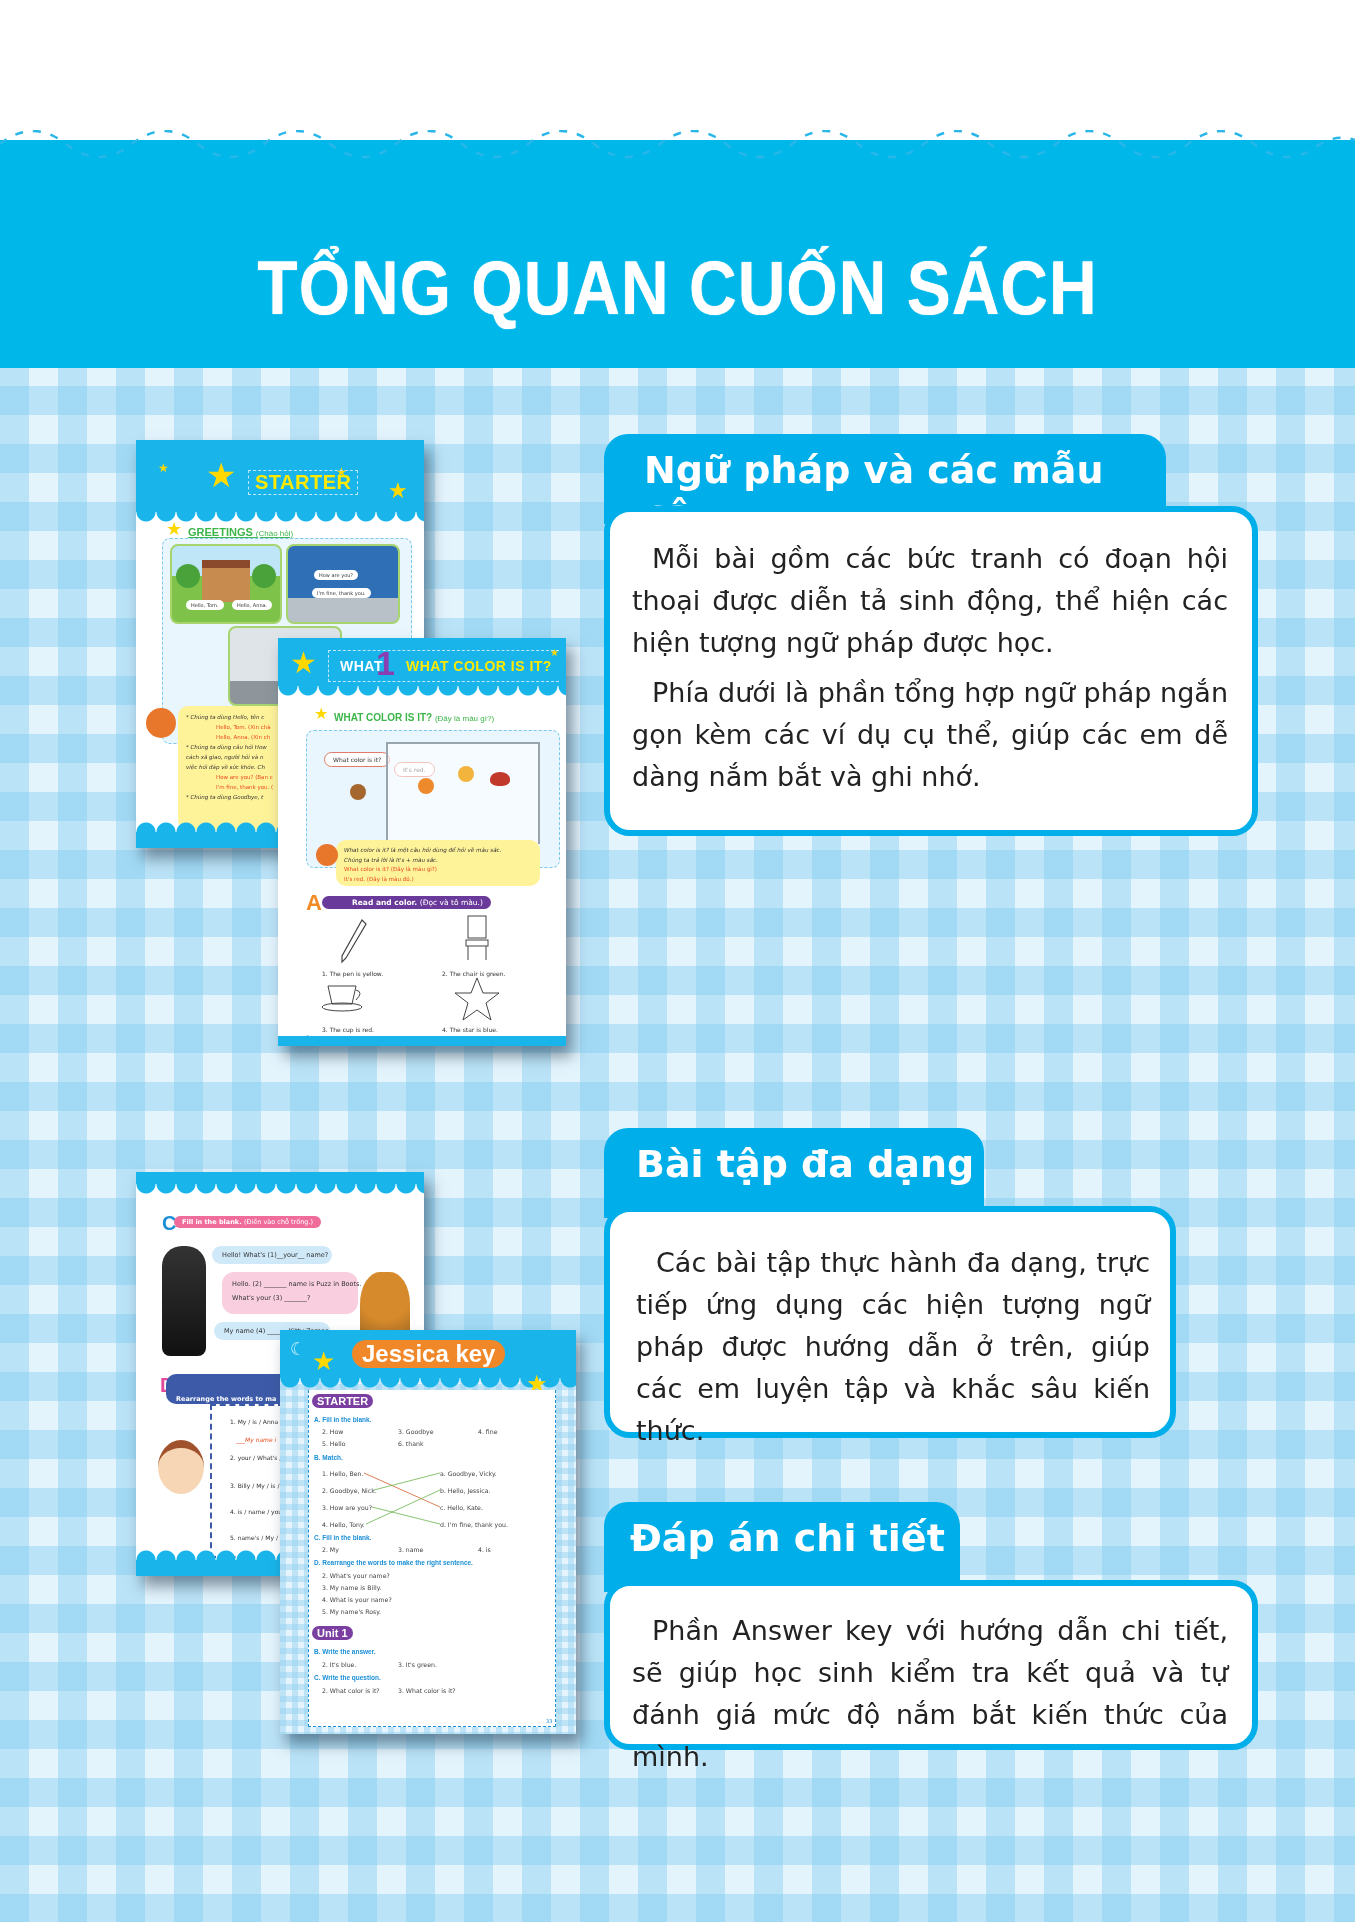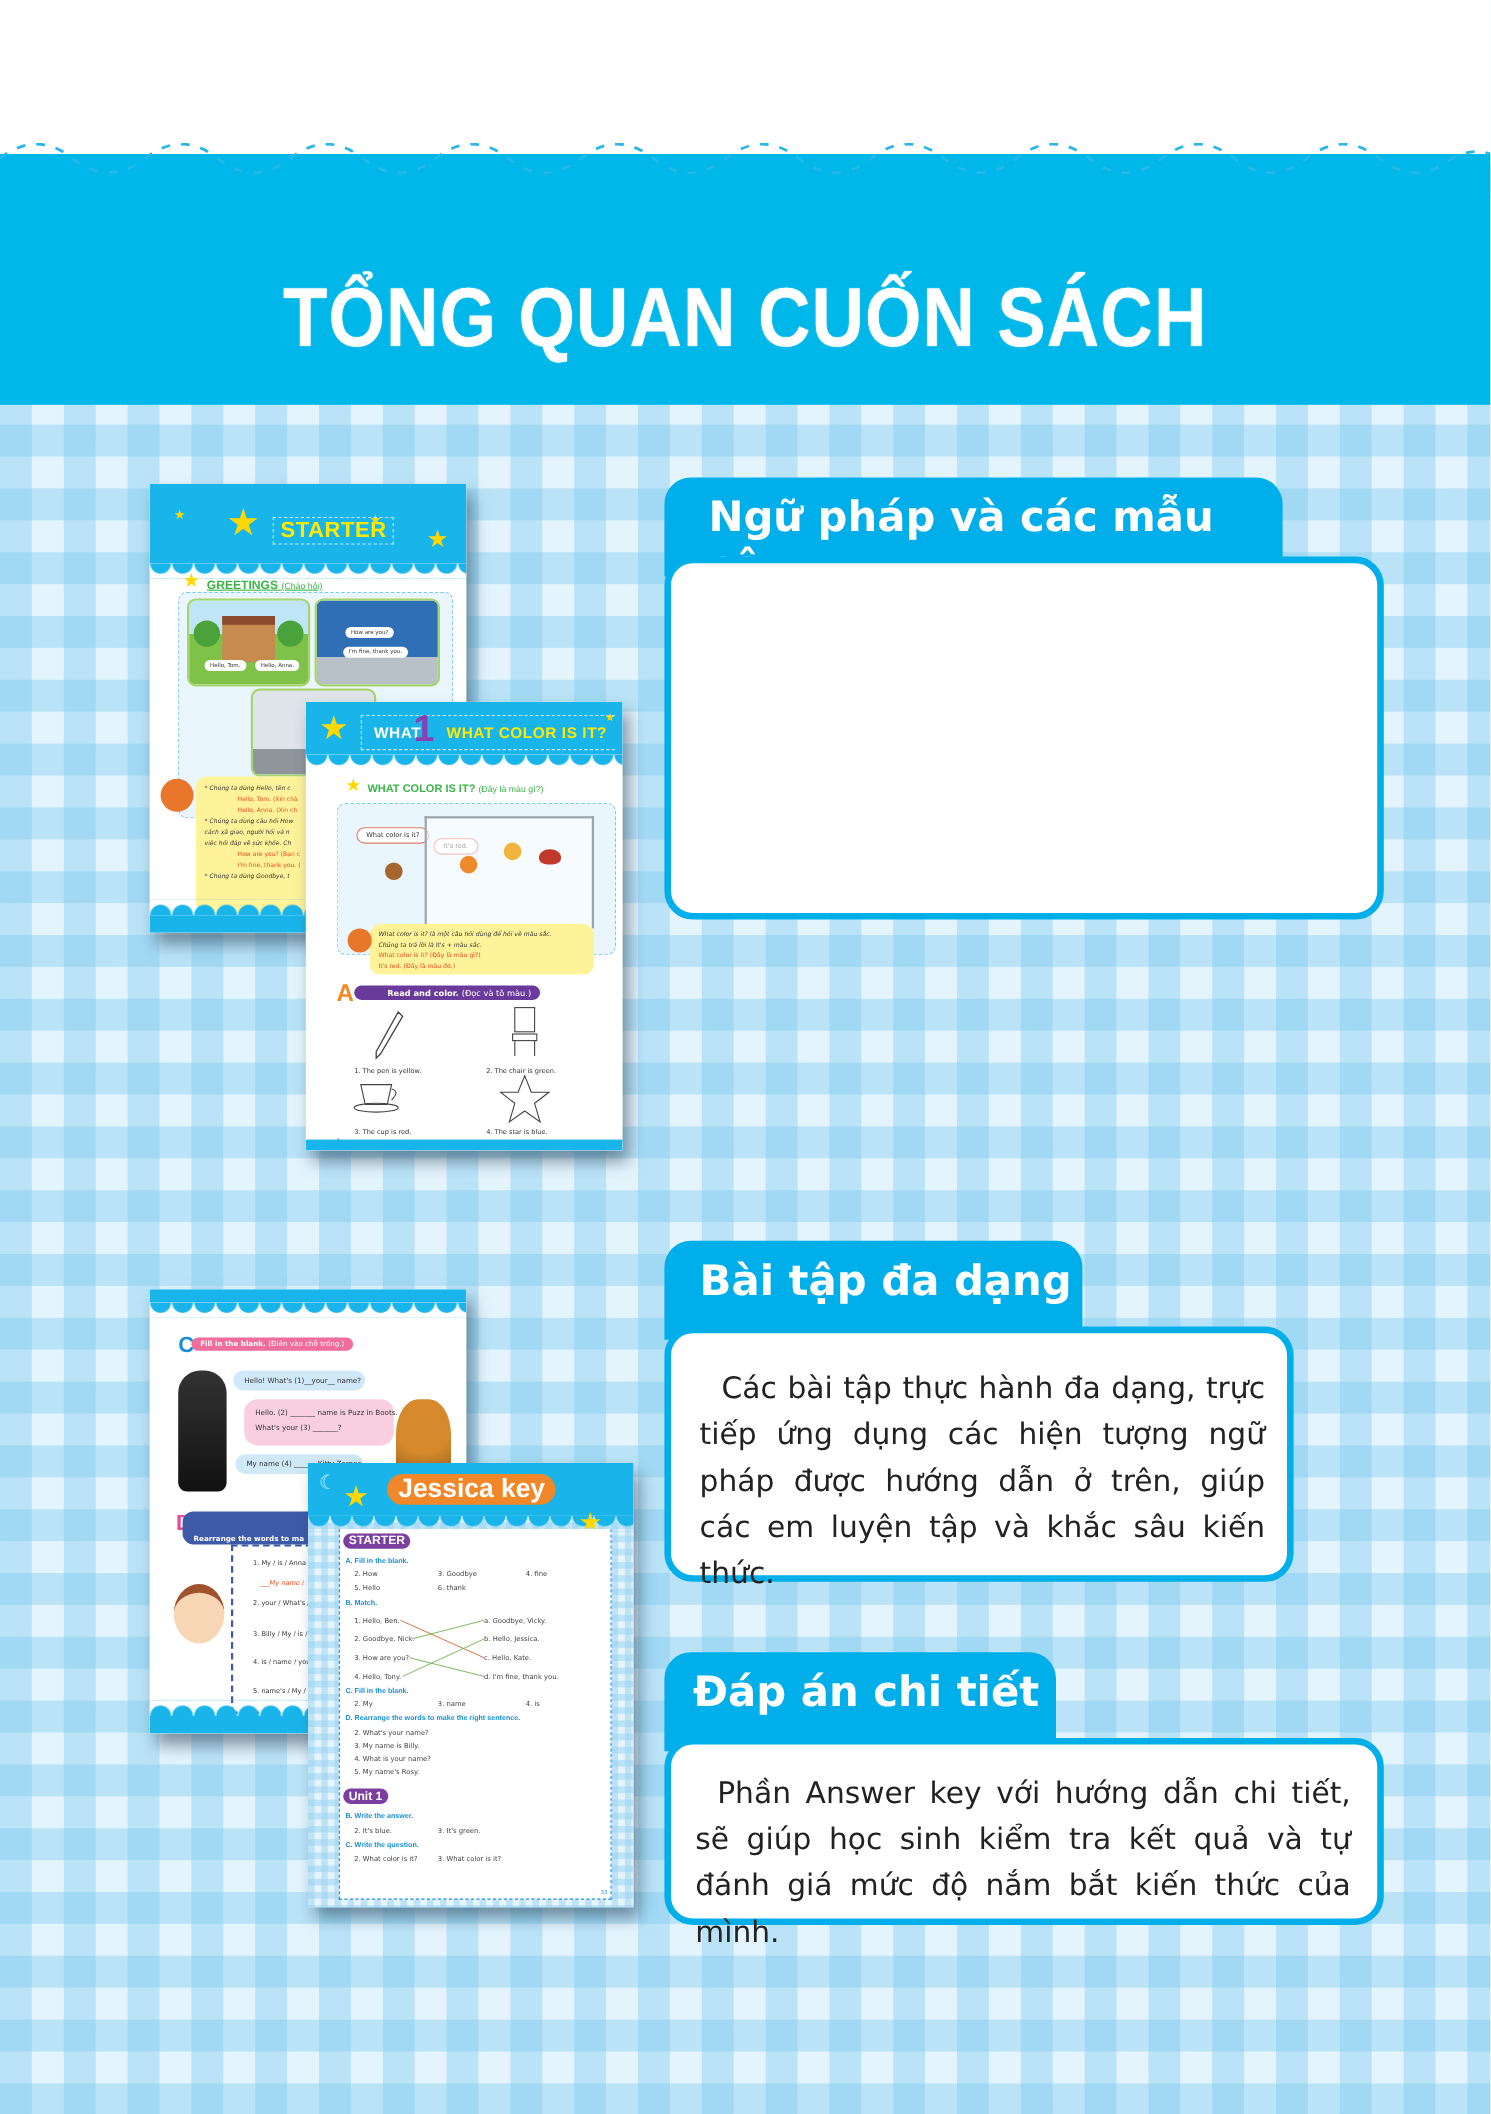--- a/index.html
+++ b/index.html
@@ -273,20 +273,22 @@
   <div class="ak-line" style="left:118px;top:331px;">3. It's green.</div>
   <div class="ak-h" style="left:34px;top:344px;">C. Write the question.</div>
   <div class="ak-line" style="left:42px;top:357px;">2. What color is it?</div>
   <div class="ak-line" style="left:118px;top:357px;">3. What color is it?</div>
   <div class="ak-line" style="left:266px;top:388px;font-size:5px;color:#1a8fd6;">33</div>
 </div>
 
 <div class="panel" style="left:604px; top:434px;">
   <div class="tab" style="width:562px;">Ngữ pháp và các mẫu câu</div>
   <div class="box" style="top:72px; width:654px; height:330px;">
+    <p>Mỗi bài gồm các bức tranh có đoạn hội thoại được diễn tả sinh động, thể hiện các hiện tượng ngữ pháp được học.</p>
+    <p>Phía dưới là phần tổng hợp ngữ pháp ngắn gọn kèm các ví dụ cụ thể, giúp các em dễ dàng nắm bắt và ghi nhớ.</p>
   </div>
 </div>
 
 <div class="panel" style="left:604px; top:1128px;">
   <div class="tab" style="width:380px; padding-left:32px;">Bài tập đa dạng</div>
   <div class="box" style="top:78px; width:572px; height:232px; padding:30px 20px 20px 26px;">
     <p>Các bài tập thực hành đa dạng, trực tiếp ứng dụng các hiện tượng ngữ pháp được hướng dẫn ở trên, giúp các em luyện tập và khắc sâu kiến thức.</p>
   </div>
 </div>
 

